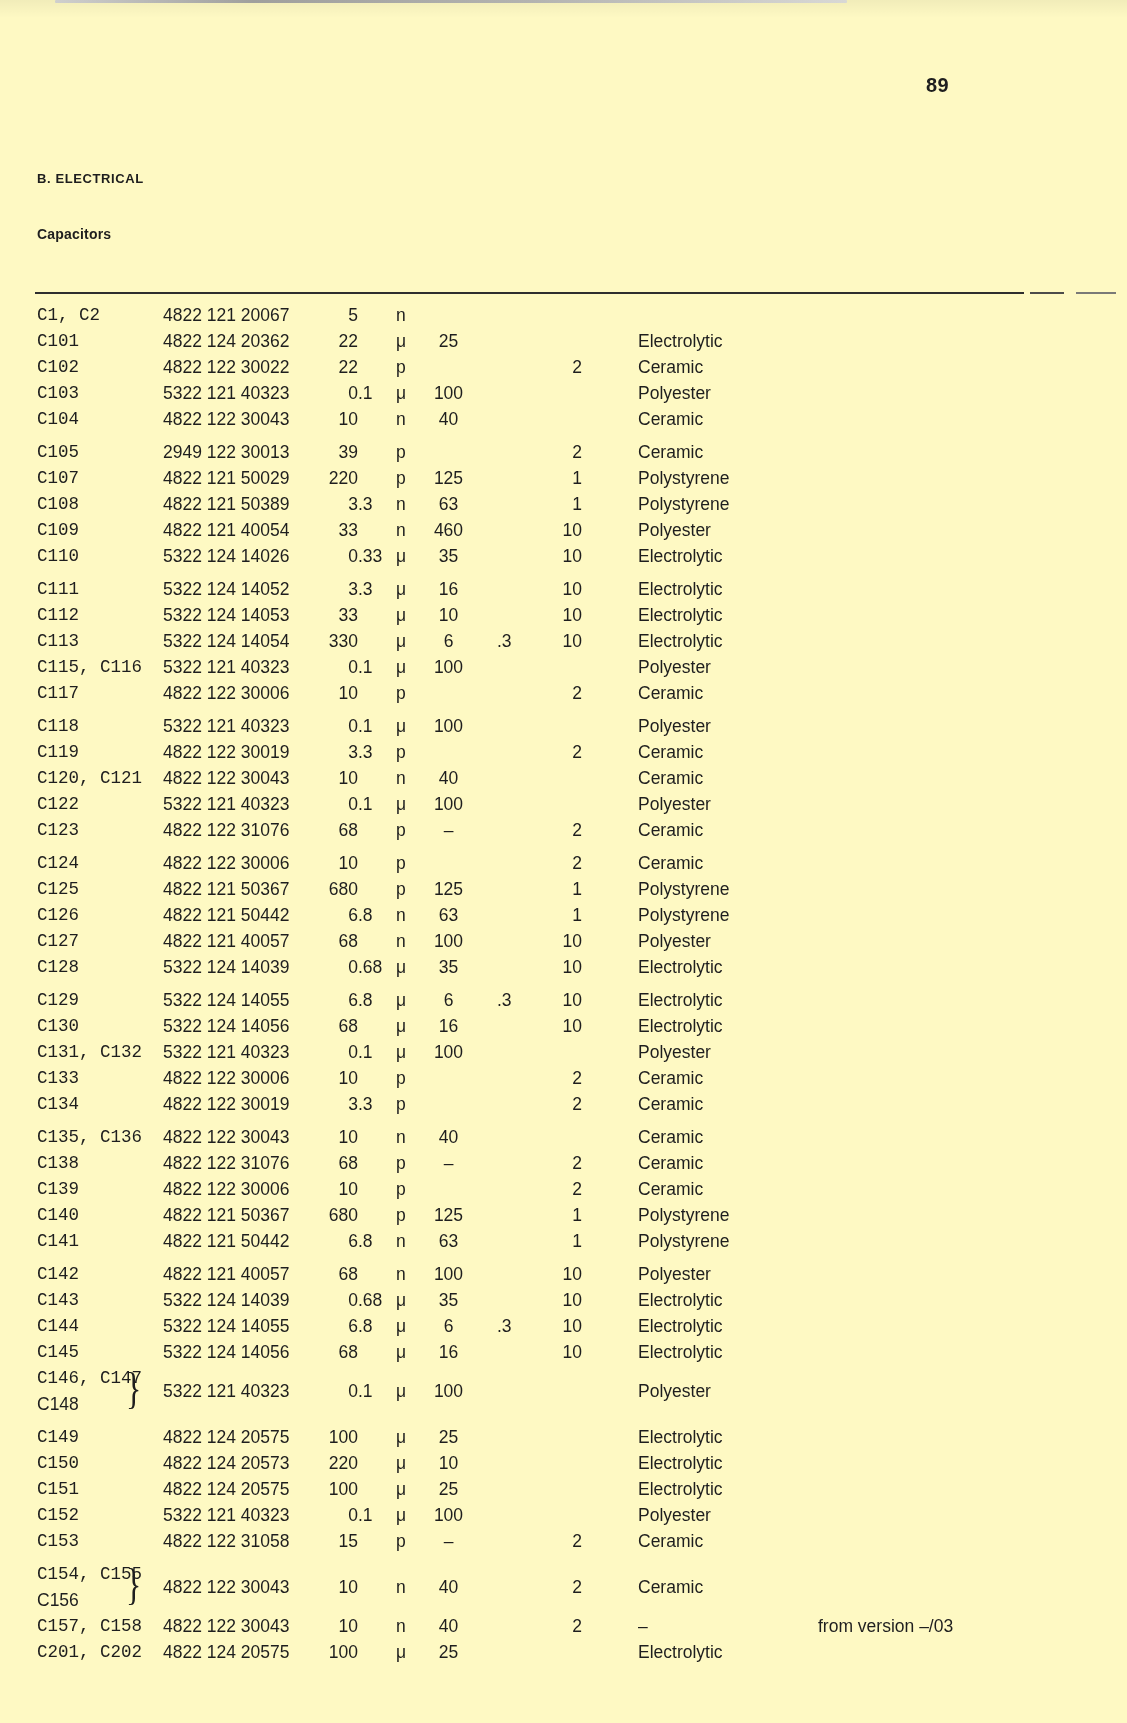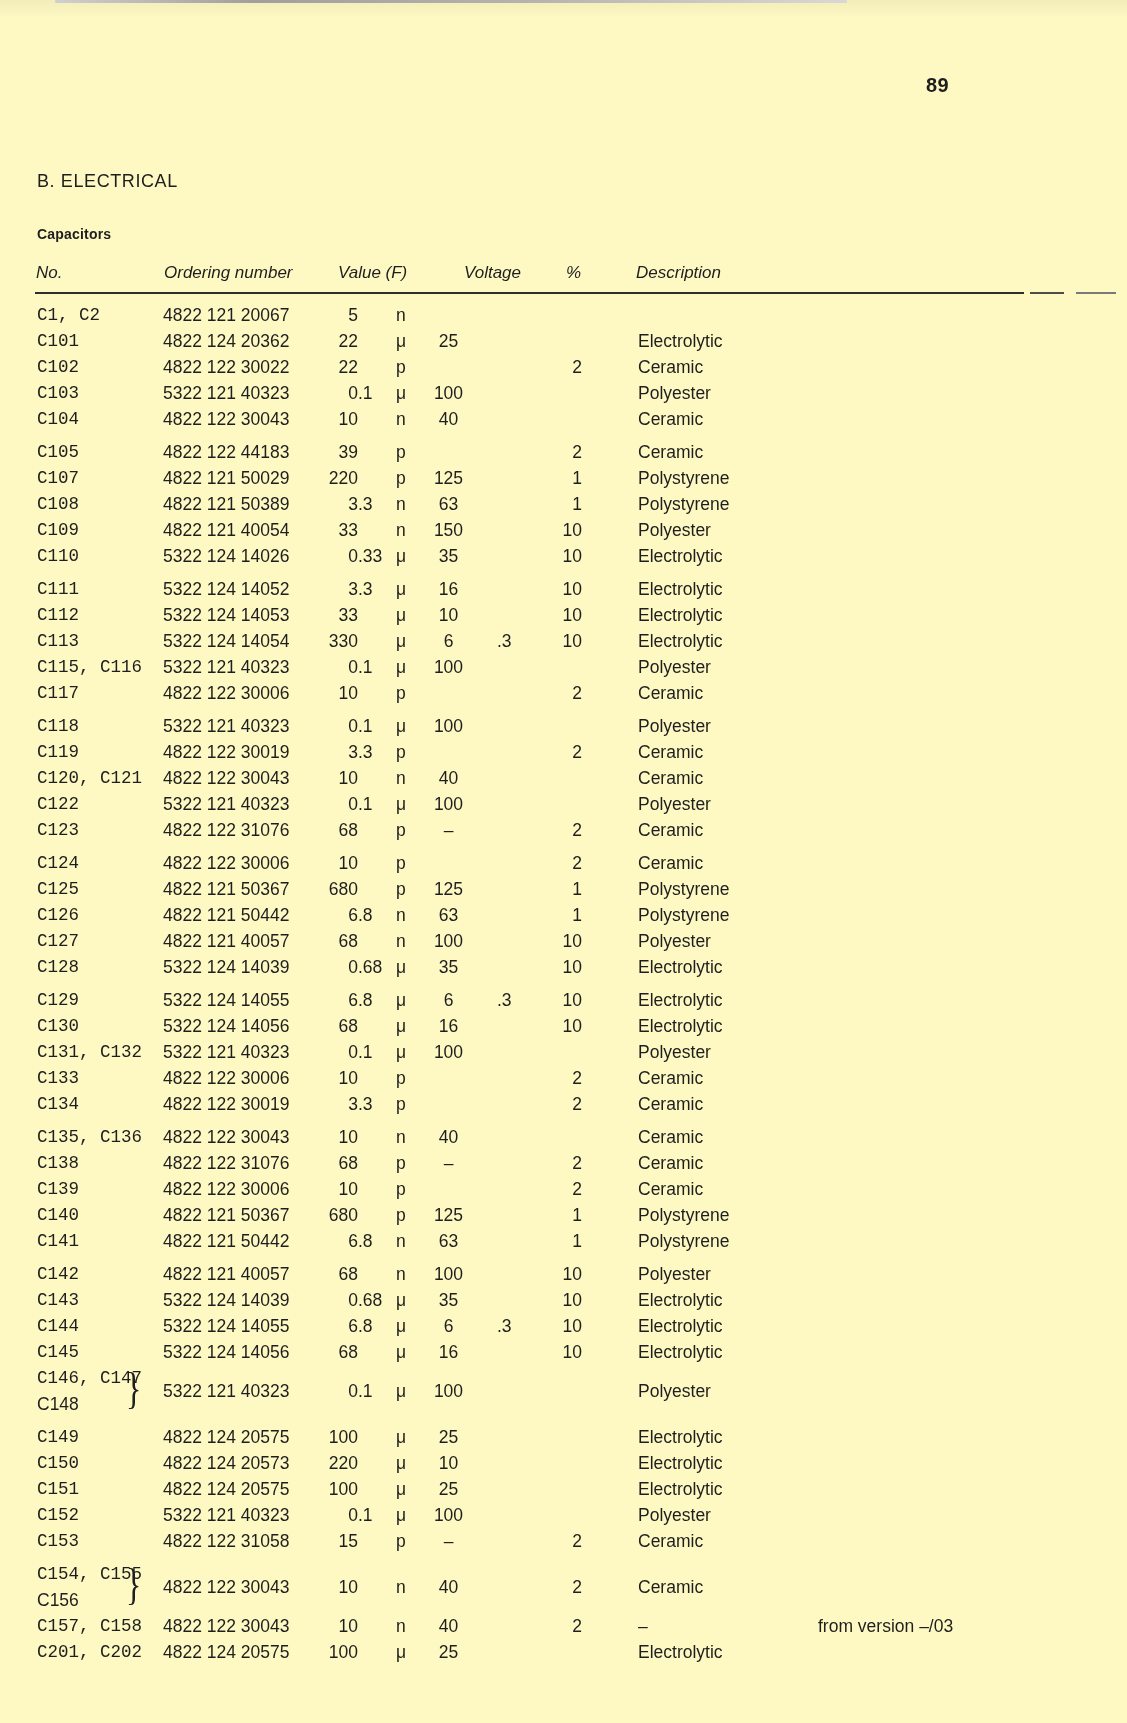--- a/index.html
+++ b/index.html
@@ -21,21 +21,21 @@
     position:absolute;top:0;left:55px;width:792px;height:3px;
     background:linear-gradient(90deg,#cfcfcd,#9f9f9d 25%,#b3b3b0 60%,#d8d8d5);
     border-radius:1px;
   }
   .page-number{
     position:absolute;top:74px;left:926px;
     font-size:20px;font-weight:bold;letter-spacing:0.5px;
   }
   .section-title{
     position:absolute;top:171px;left:37px;
-    font-size:18px;font-weight:normal;letter-spacing:0.6px;
+    font-size:13px;font-weight:bold;letter-spacing:0.6px;
   }
   .subtitle{
     position:absolute;top:226px;left:37px;
     font-size:14px;font-weight:bold;letter-spacing:0.2px;
   }
   .thead{position:absolute;top:263px;left:0;width:1127px;height:26px;
     font-style:italic;font-size:17px;}
   .thead span{position:absolute;white-space:nowrap;}
   .h-no{left:36px}.h-ord{left:164px}.h-val{left:338px}
   .h-volt{left:464px}.h-pct{left:566px}.h-desc{left:636px}
@@ -72,28 +72,20 @@
 <body>
 
 <div class="page" style="background: #fef9c3; color: rgb(30, 30, 30);">
   <div class="scan-edge"></div>
 
   <div class="page-number">89</div>
 
   <div class="section-title">B. ELECTRICAL</div>
   <div class="subtitle">Capacitors</div>
 
-  <div class="thead">
-    <span class="h-no">No.</span>
-    <span class="h-ord">Ordering number</span>
-    <span class="h-val">Value (F)</span>
-    <span class="h-volt">Voltage</span>
-    <span class="h-pct">%</span>
-    <span class="h-desc">Description</span>
-  </div>
 
   <div class="rule main"></div>
   <div class="rule d1"></div>
   <div class="rule d2"></div>
 
   <div class="tbody">
       <div class="row-group">
         <div class="row">
           <span class="c no">C1, C2</span>
           <span class="c ord">4822 121 20067</span>
@@ -146,21 +138,21 @@
           <span class="c unit">n</span>
           <span class="c volt">
             <span class="vint">40</span>
           </span>
           <span class="c desc">Ceramic</span>
         </div>
       </div>
       <div class="row-group">
         <div class="row">
           <span class="c no">C105</span>
-          <span class="c ord">4822 122 44183</span>
+          <span class="c ord">2949 122 30013</span>
           <span class="c val">
             <span class="vint">39</span>
           </span>
           <span class="c unit">p</span>
           <span class="c pct">2</span>
           <span class="c desc">Ceramic</span>
         </div>
         <div class="row">
           <span class="c no">C107</span>
           <span class="c ord">4822 121 50029</span>
@@ -189,21 +181,21 @@
           <span class="c desc">Polystyrene</span>
         </div>
         <div class="row">
           <span class="c no">C109</span>
           <span class="c ord">4822 121 40054</span>
           <span class="c val">
             <span class="vint">33</span>
           </span>
           <span class="c unit">n</span>
           <span class="c volt">
-            <span class="vint">150</span>
+            <span class="vint">460</span>
           </span>
           <span class="c pct">10</span>
           <span class="c desc">Polyester</span>
         </div>
         <div class="row">
           <span class="c no">C110</span>
           <span class="c ord">5322 124 14026</span>
           <span class="c val">
             <span class="vint">0</span>
             <span class="vfrac">.33</span>

